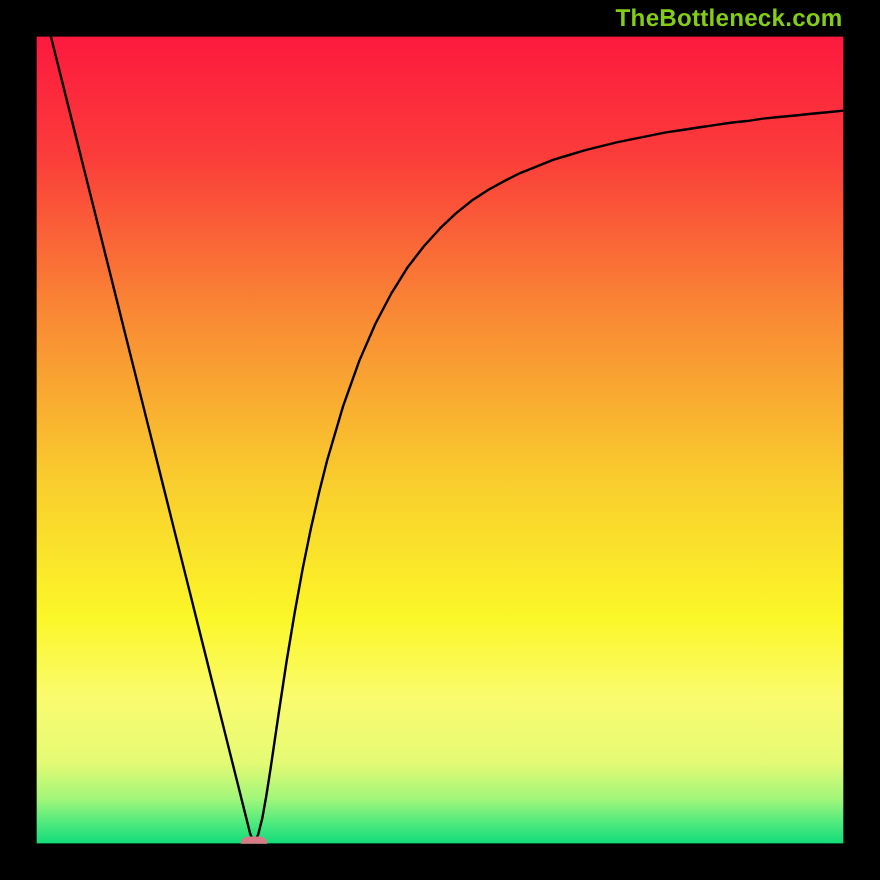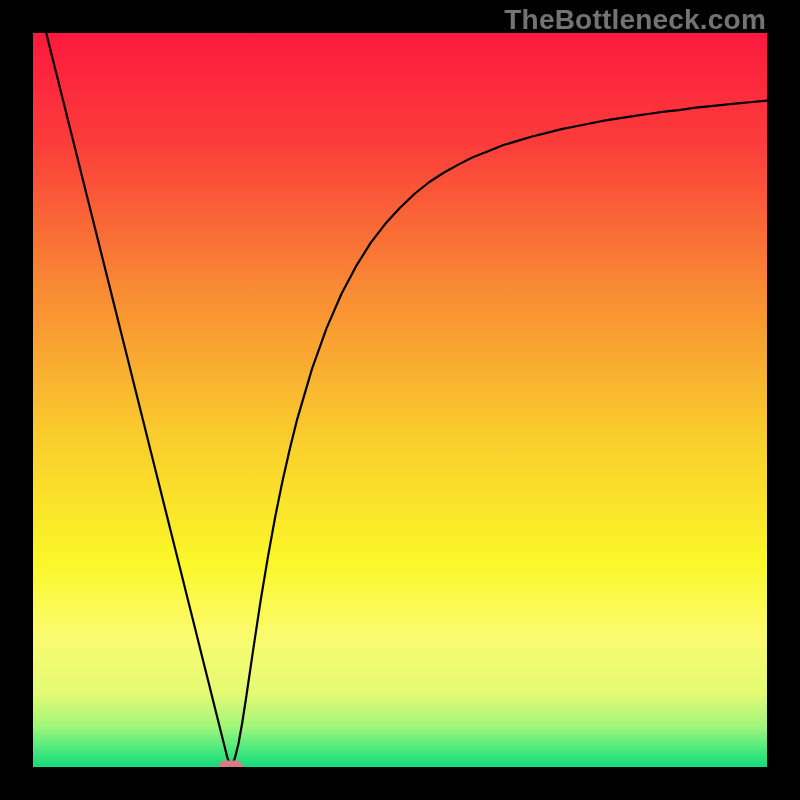--- a/index.html
+++ b/index.html
@@ -30,22 +30,22 @@
     inset: 0;
   }
   .curve-svg {
     position: absolute;
     inset: 0;
   }
   .watermark {
     position: absolute;
     top: 4px;
     right: 34px;
-    color: #737373;
-    font-size: 28px;
+    color: #84cc16;
+    font-size: 22px;
     font-weight: 600;
     letter-spacing: 0.2px;
     user-select: none;
   }
   .min-marker {
     position: absolute;
     width: 24px;
     height: 13px;
     border-radius: 7px / 6px;
     background: #d97b86;

